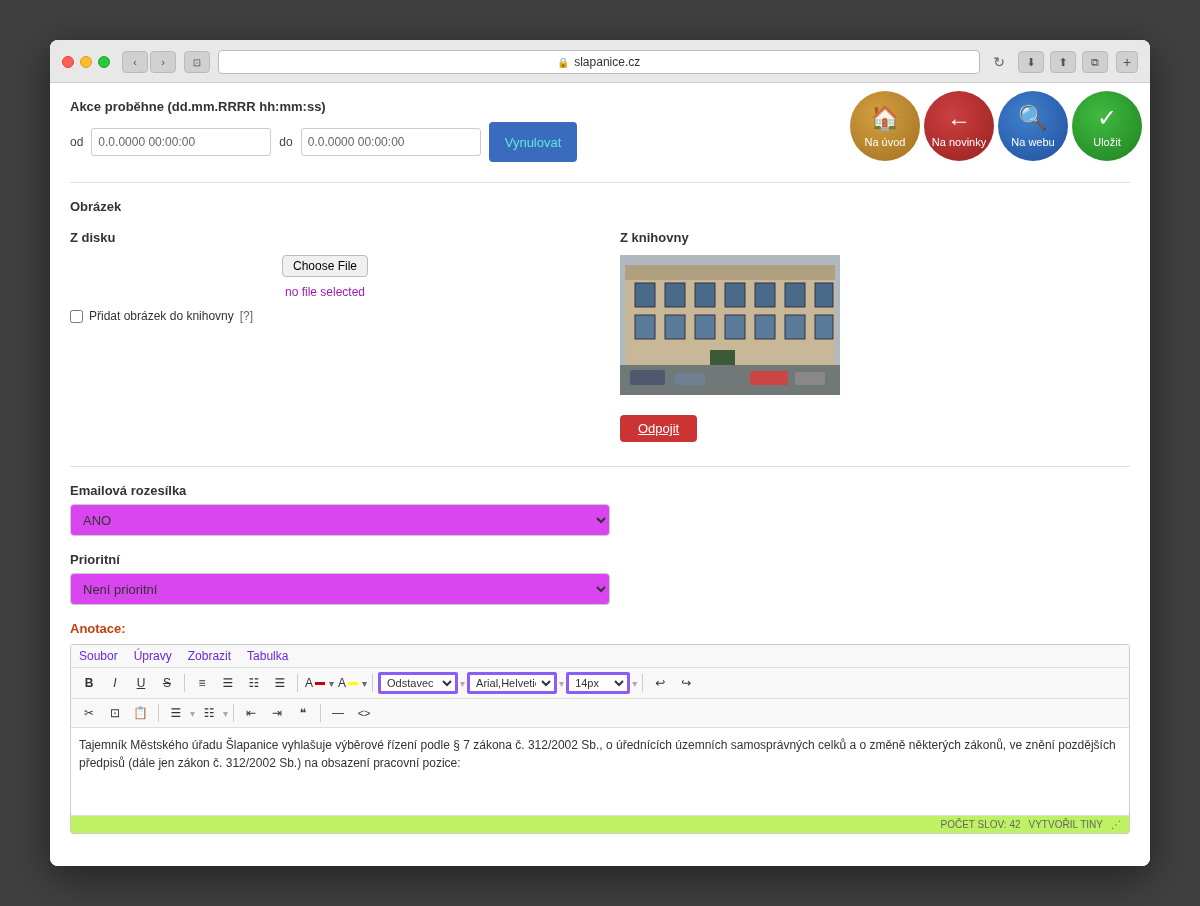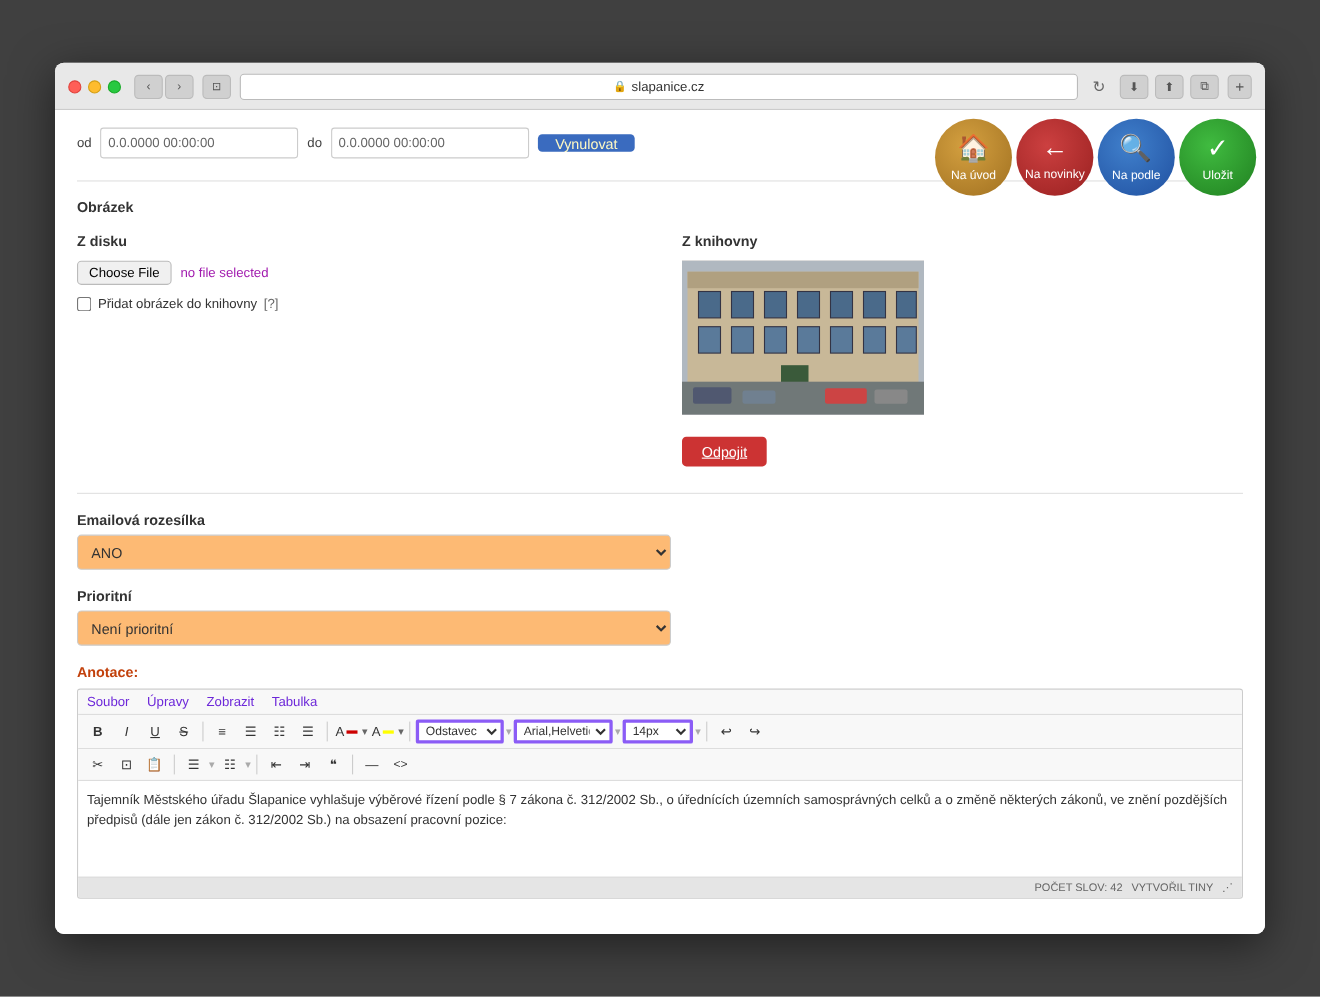--- a/index.html
+++ b/index.html
@@ -173,24 +173,24 @@
     .date-input {
       width: 180px;
       height: 28px;
       border: 1px solid #ccc;
       border-radius: 3px;
       padding: 0 6px;
       font-size: 12px;
       color: #666;
     }
     .vynulovat-btn {
-      height: 16px;
+      height: 40px;
       padding: 0 16px;
       background: #3a6bbf;
-      color: #fef9c3;
+      color: #5eead4;
       border: none;
       border-radius: 4px;
       font-size: 13px;
       cursor: pointer;
     }
     .image-section {
       display: flex;
       gap: 40px;
       margin-bottom: 24px;
       padding-top: 8px;
@@ -201,20 +201,21 @@
       font-size: 13px;
       font-weight: 600;
       color: #333;
       margin-bottom: 10px;
     }
     .choose-file-row {
       display: flex;
       align-items: center;
       gap: 8px;
       margin-bottom: 10px;
+      flex-direction: column;
     }
     .choose-file-btn {
       padding: 3px 10px;
       background: #f0f0f0;
       border: 1px solid #bbb;
       border-radius: 4px;
       font-size: 12px;
       cursor: pointer;
     }
     .no-file-text {
@@ -268,21 +269,21 @@
       margin-bottom: 6px;
     }
     .select-field {
       width: 540px;
       height: 32px;
       border: 1px solid #ccc;
       border-radius: 4px;
       padding: 0 8px;
       font-size: 13px;
       color: #333;
-      background: #fdba74;
+      background: #d946ef;
       appearance: auto;
     }
     .anotace-label {
       font-size: 13px;
       font-weight: 600;
       color: #c2410c;
       margin-bottom: 8px;
     }
     .editor-container {
       border: 1px solid #ccc;
@@ -350,21 +351,21 @@
       gap: 2px;
     }
     .editor-body {
       min-height: 70px;
       padding: 8px;
       font-size: 12px;
       color: #333;
       line-height: 1.5;
     }
     .editor-footer {
-      background: #e5e5e5;
+      background: #bef264;
       border-top: 1px solid #ddd;
       padding: 3px 8px;
       display: flex;
       justify-content: flex-end;
       align-items: center;
       gap: 8px;
       font-size: 10px;
       color: #666;
       margin-top: 17px;
     }
@@ -420,31 +421,32 @@
       <button class="nav-circle-btn btn-home">
         <span class="nav-circle-icon">🏠</span>
         <span>Na úvod</span>
       </button>
       <button class="nav-circle-btn btn-back">
         <span class="nav-circle-icon">←</span>
         <span>Na novinky</span>
       </button>
       <button class="nav-circle-btn btn-search">
         <span class="nav-circle-icon">🔍</span>
-        <span>Na podle</span>
+        <span>Na webu</span>
       </button>
       <button class="nav-circle-btn btn-save">
         <span class="nav-circle-icon">✓</span>
         <span>Uložit</span>
       </button>
     </div>
 
     <div class="form-area">
 
       <div style="margin-bottom:16px;">
+        <div class="section-label">Akce proběhne (dd.mm.RRRR hh:mm:ss)</div>
         <div class="date-row">
           <span class="date-label">od</span>
           <input class="date-input" type="text" value="0.0.0000 00:00:00" style="">
           <span class="date-label">do</span>
           <input class="date-input" type="text" value="0.0.0000 00:00:00" style="">
           <button class="vynulovat-btn">Vynulovat</button>
         </div>
       </div>
 
       <hr class="divider">

